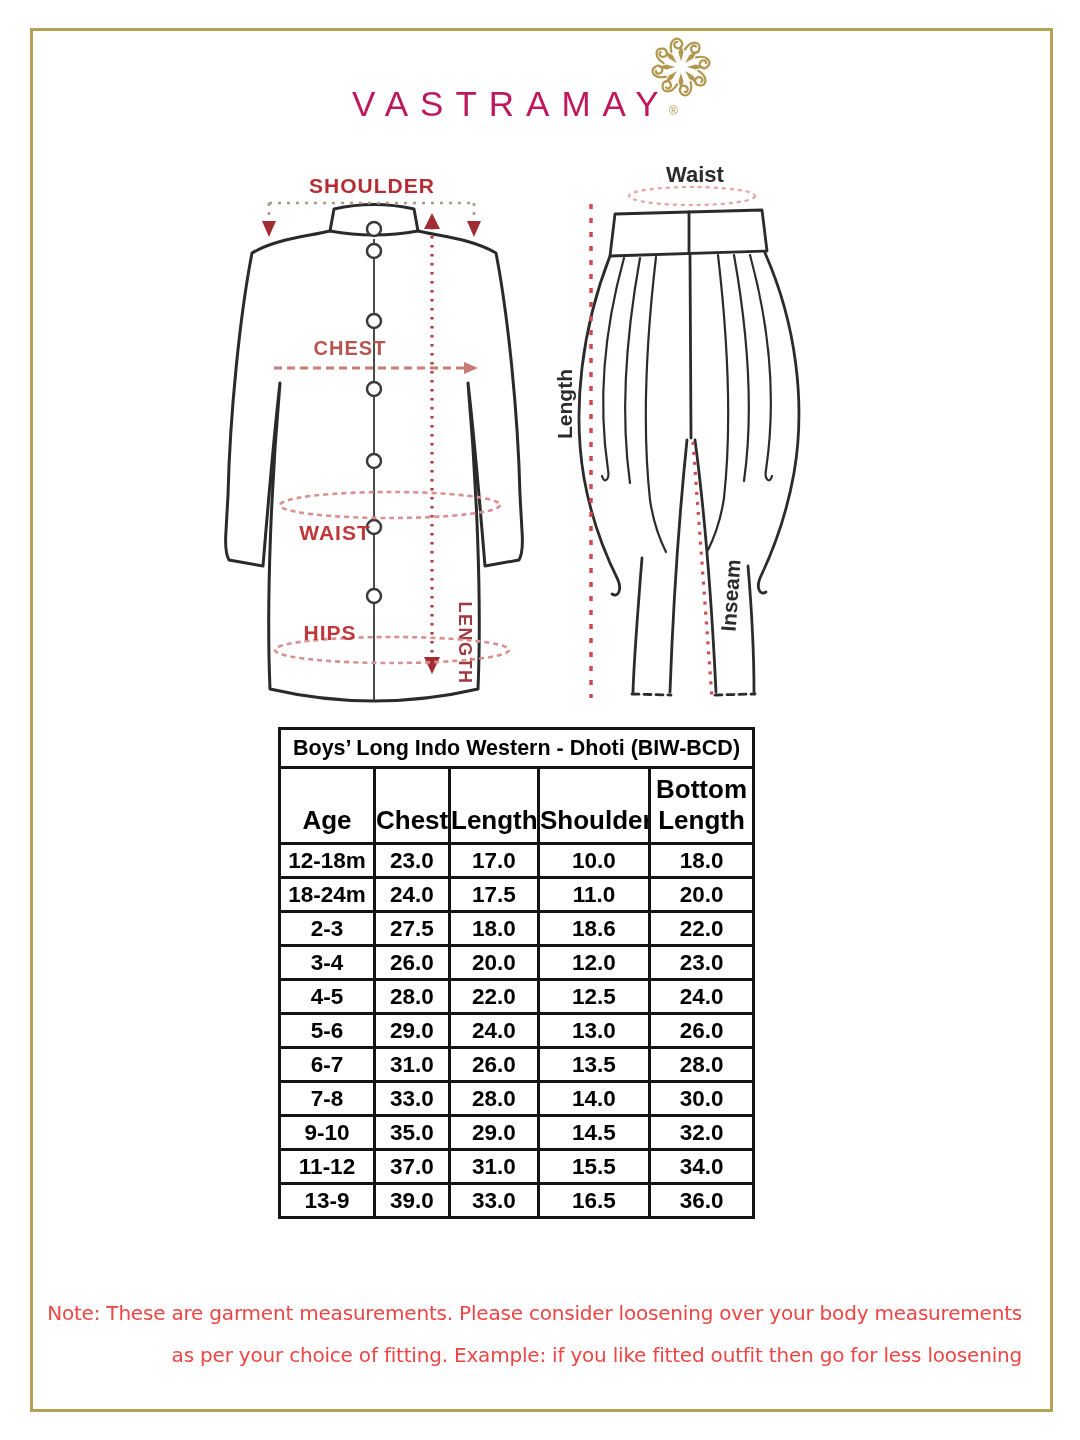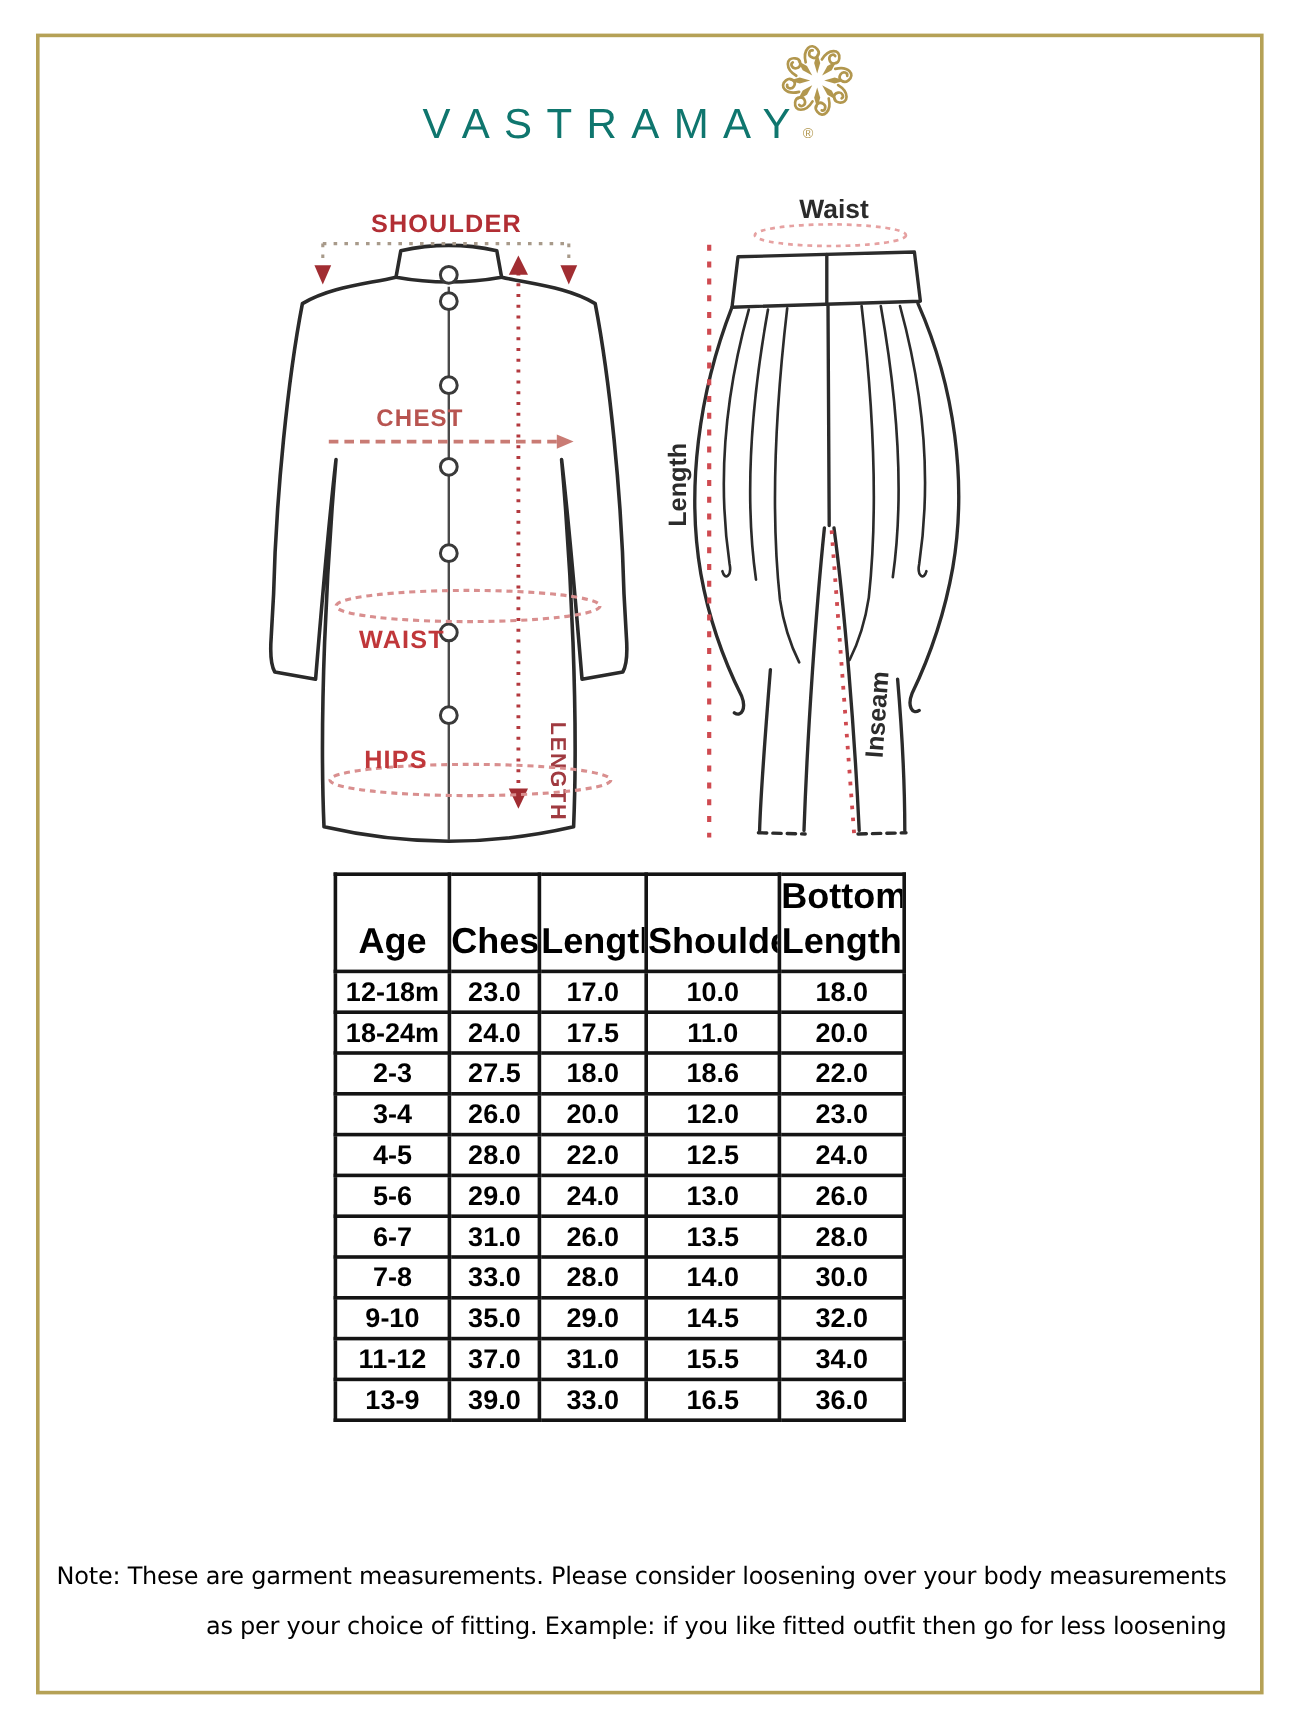--- a/index.html
+++ b/index.html
@@ -3,41 +3,41 @@
 <meta charset="utf-8">
 <style>
   html,body{margin:0;padding:0;background:#ffffff;}
   #page{position:relative;width:1080px;height:1440px;background:#ffffff;overflow:hidden;
         font-family:"Liberation Sans",sans-serif;}
   
   #frame{position:absolute;left:30px;top:28px;width:1017px;height:1378px;
          border:3px solid #b5a156;pointer-events:none;}
   
   #brand-text{position:absolute;left:352px;top:84px;font-size:35px;letter-spacing:12px;
-              color:#0f766e;font-weight:400;white-space:nowrap;}
+              color:#be185d;font-weight:400;white-space:nowrap;}
   #brand-reg{position:absolute;left:669px;top:104px;font-size:12px;color:#b2974e;}
   #ornament{position:absolute;left:650px;top:34px;}
   
   #kurta-svg{position:absolute;left:222px;top:163px;}
   #dhoti-svg{position:absolute;left:552px;top:158px;}
   svg text{font-family:"Liberation Sans",sans-serif;}
   
   #size-table{position:absolute;left:278px;top:727px;width:474px;border-collapse:collapse;
               table-layout:fixed;}
   #size-table td,#size-table th{border:3px solid #141414;text-align:center;color:#000;
               padding:0;overflow:hidden;}
   .title-cell{font-size:21.5px;font-weight:bold;height:36px;}
   .subtitle-cell{font-size:17px;font-weight:bold;height:28px;}
-  #size-table th{font-size:30px;font-weight:bold;vertical-align:bottom;height:68px;
+  #size-table th{font-size:26px;font-weight:bold;vertical-align:bottom;height:68px;
               padding-bottom:5px;line-height:1.22;}
   #size-table tbody td{font-size:22.5px;font-weight:bold;height:31px;}
   
   #note{position:absolute;left:30px;top:1292px;width:992px;text-align:right;
         font-family:"DejaVu Sans",sans-serif;font-size:20px;letter-spacing:-0.2px;
-        color:#000000;line-height:42px;}
+        color:#ef4444;line-height:42px;}
   #note div{white-space:nowrap;}
 </style>
 </head>
 <body>
 
 <div id="page">
   <div id="frame"></div>
 
   <div id="brand-text">VASTRAMAY</div>
   <div id="brand-reg">®</div>
@@ -156,20 +156,23 @@
   <table id="size-table">
     <colgroup>
       <col style="width:95px">
         <col style="width:75px">
         <col style="width:89px">
       <col style="width:111px">
         <col style="width:104px">
     </colgroup>
     <thead>
       <tr>
+        <td class="title-cell" colspan="5">Boys’ Long Indo Western - Dhoti (BIW-BCD)</td>
+      </tr>
+      <tr>
         <th>Age</th>
         <th>Chest</th>
         <th>Length</th>
         <th>Shoulder</th>
         <th>Bottom Length</th>
       </tr>
     </thead>
     <tbody>
         <tr>
           <td>12-18m</td>

